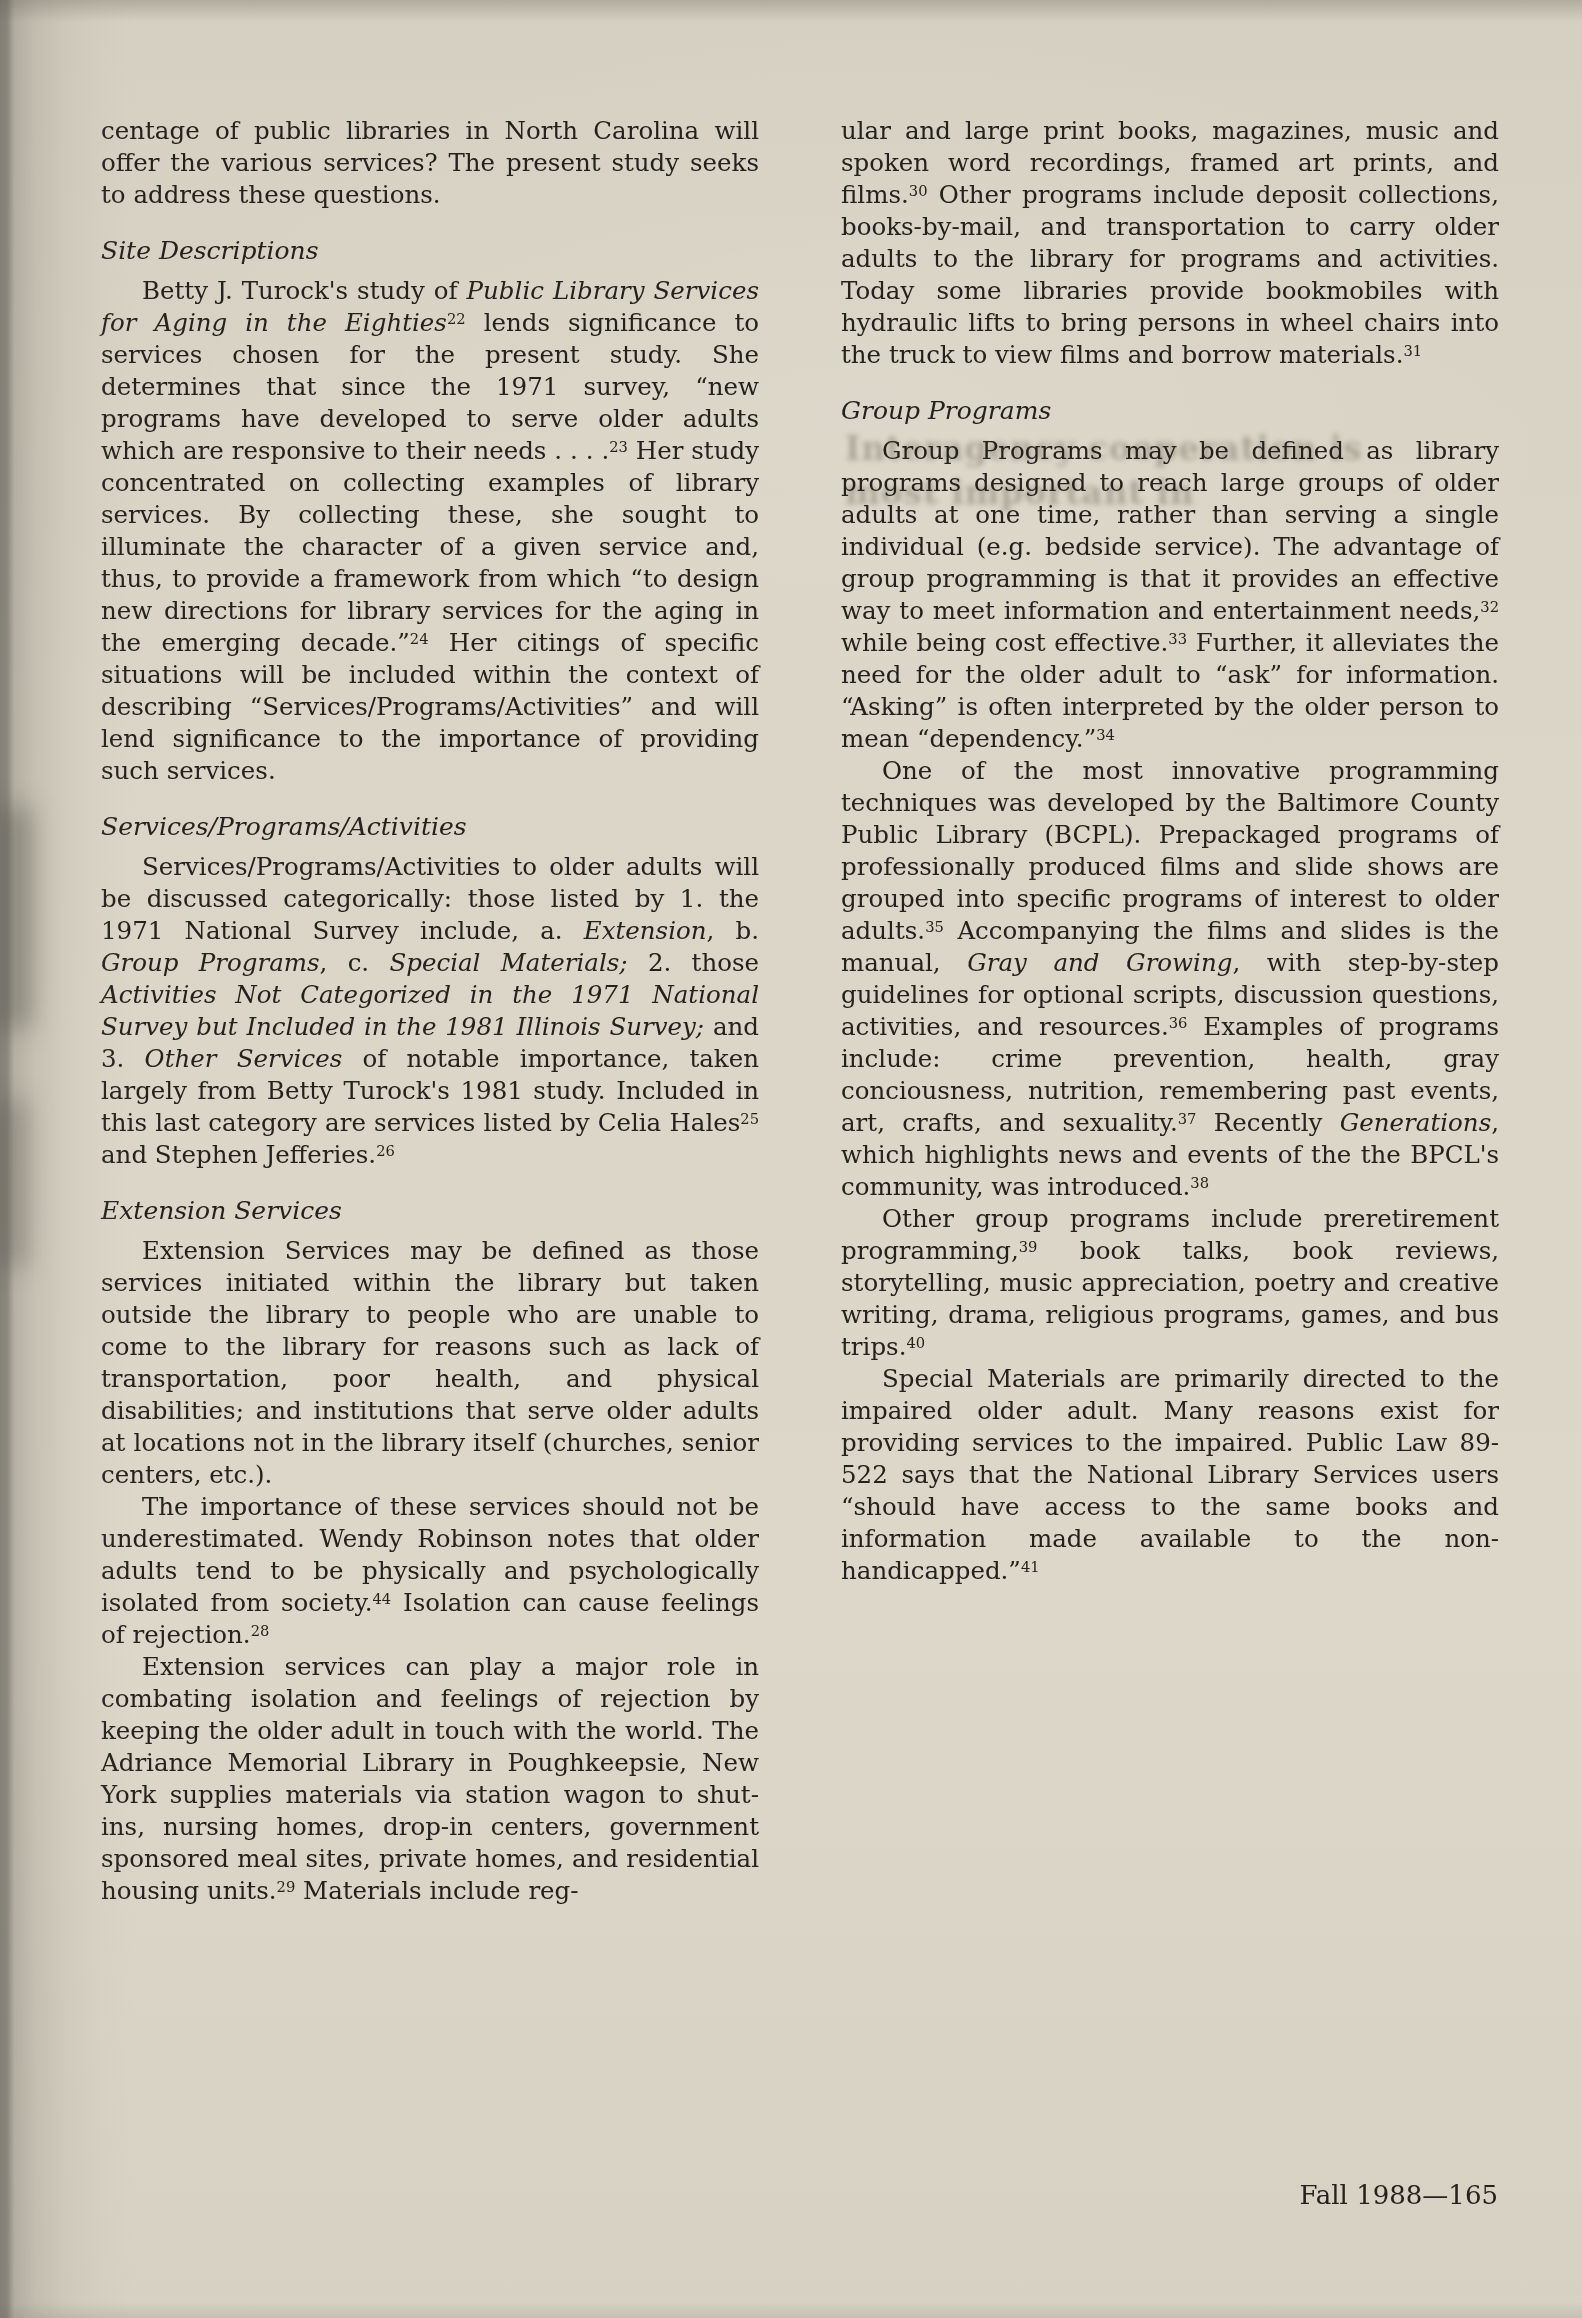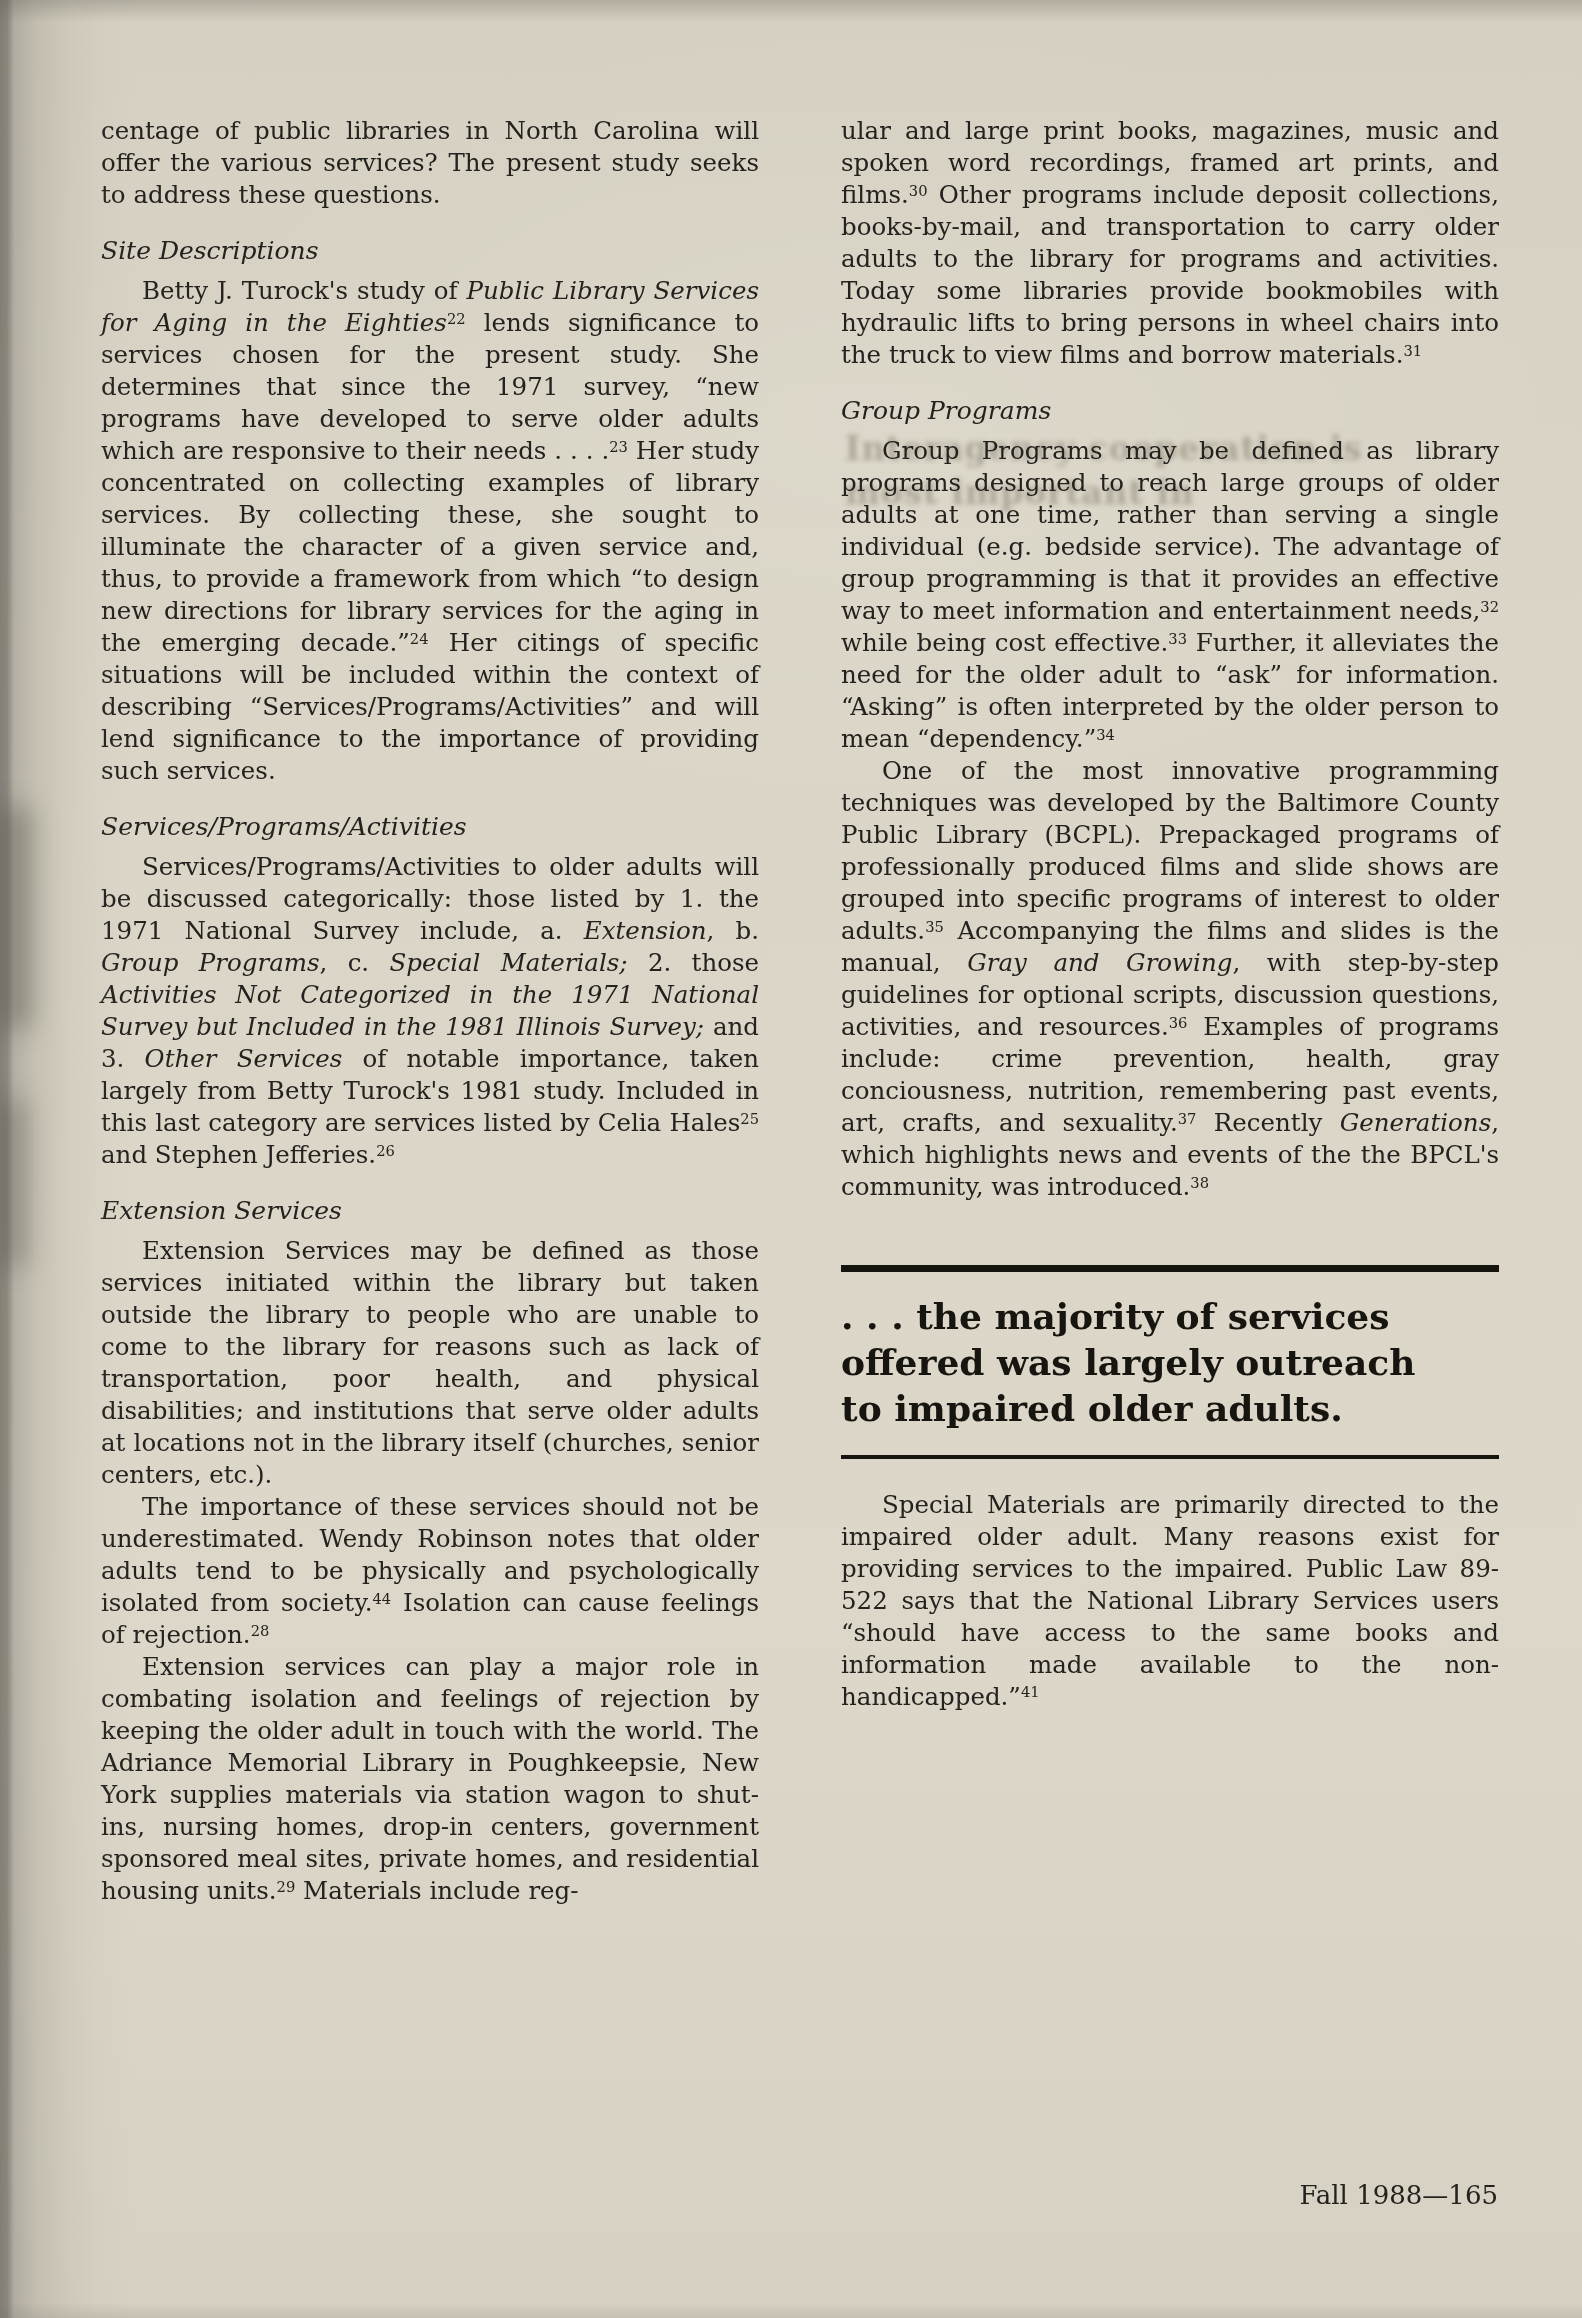--- a/index.html
+++ b/index.html
@@ -132,21 +132,21 @@
         <h3 class="section-heading">Extension Services</h3>
         <p class="para indent">Extension Services may be defined as those services initiated within the library but taken outside the library to people who are unable to come to the library for reasons such as lack of transportation, poor health, and physical disabilities; and institutions that serve older adults at locations not in the library itself (churches, senior centers, etc.).</p>
         <p class="para indent">The importance of these services should not be underestimated. Wendy Robinson notes that older adults tend to be physically and psychologically isolated from society.<sup>44</sup> Isolation can cause feelings of rejection.<sup>28</sup></p>
         <p class="para indent">Extension services can play a major role in combating isolation and feelings of rejection by keeping the older adult in touch with the world. The Adriance Memorial Library in Poughkeepsie, New York supplies materials via station wagon to shut-ins, nursing homes, drop-in centers, government sponsored meal sites, private homes, and residential housing units.<sup>29</sup> Materials include reg-</p>
       </div>
     <div class="column">
         <p class="para">ular and large print books, magazines, music and spoken word recordings, framed art prints, and films.<sup>30</sup> Other programs include deposit collections, books-by-mail, and transportation to carry older adults to the library for programs and activities. Today some libraries provide bookmobiles with hydraulic lifts to bring persons in wheel chairs into the truck to view films and borrow materials.<sup>31</sup></p>
         <h3 class="section-heading">Group Programs</h3>
         <p class="para indent">Group Programs may be defined as library programs designed to reach large groups of older adults at one time, rather than serving a single individual (e.g. bedside service). The advantage of group programming is that it provides an effective way to meet information and entertainment needs,<sup>32</sup> while being cost effective.<sup>33</sup> Further, it alleviates the need for the older adult to “ask” for information. “Asking” is often interpreted by the older person to mean “dependency.”<sup>34</sup></p>
         <p class="para indent">One of the most innovative programming techniques was developed by the Baltimore County Public Library (BCPL). Prepackaged programs of professionally produced films and slide shows are grouped into specific programs of interest to older adults.<sup>35</sup> Accompanying the films and slides is the manual, <i>Gray and Growing</i>, with step-by-step guidelines for optional scripts, discussion questions, activities, and resources.<sup>36</sup> Examples of programs include: crime prevention, health, gray conciousness, nutrition, remembering past events, art, crafts, and sexuality.<sup>37</sup> Recently <i>Generations</i>, which highlights news and events of the the BPCL's community, was introduced.<sup>38</sup></p>
-        <div class="pullquote">. . . the majority of services offered was largely outreach to impaired older adults.</div>
+        <p class="para indent">Other group programs include preretirement programming,<sup>39</sup> book talks, book reviews, storytelling, music appreciation, poetry and creative writing, drama, religious programs, games, and bus trips.<sup>40</sup></p>
         <p class="para indent">Special Materials are primarily directed to the impaired older adult. Many reasons exist for providing services to the impaired. Public Law 89-522 says that the National Library Services users “should have access to the same books and information made available to the non-handicapped.”<sup>41</sup></p>
       </div>
   </div>
 
   <div class="footer">Fall 1988—165</div>
 
   <div class="edge-left"></div>
   <div class="edge-top"></div>
   <div class="edge-bottom"></div>
 </div>

